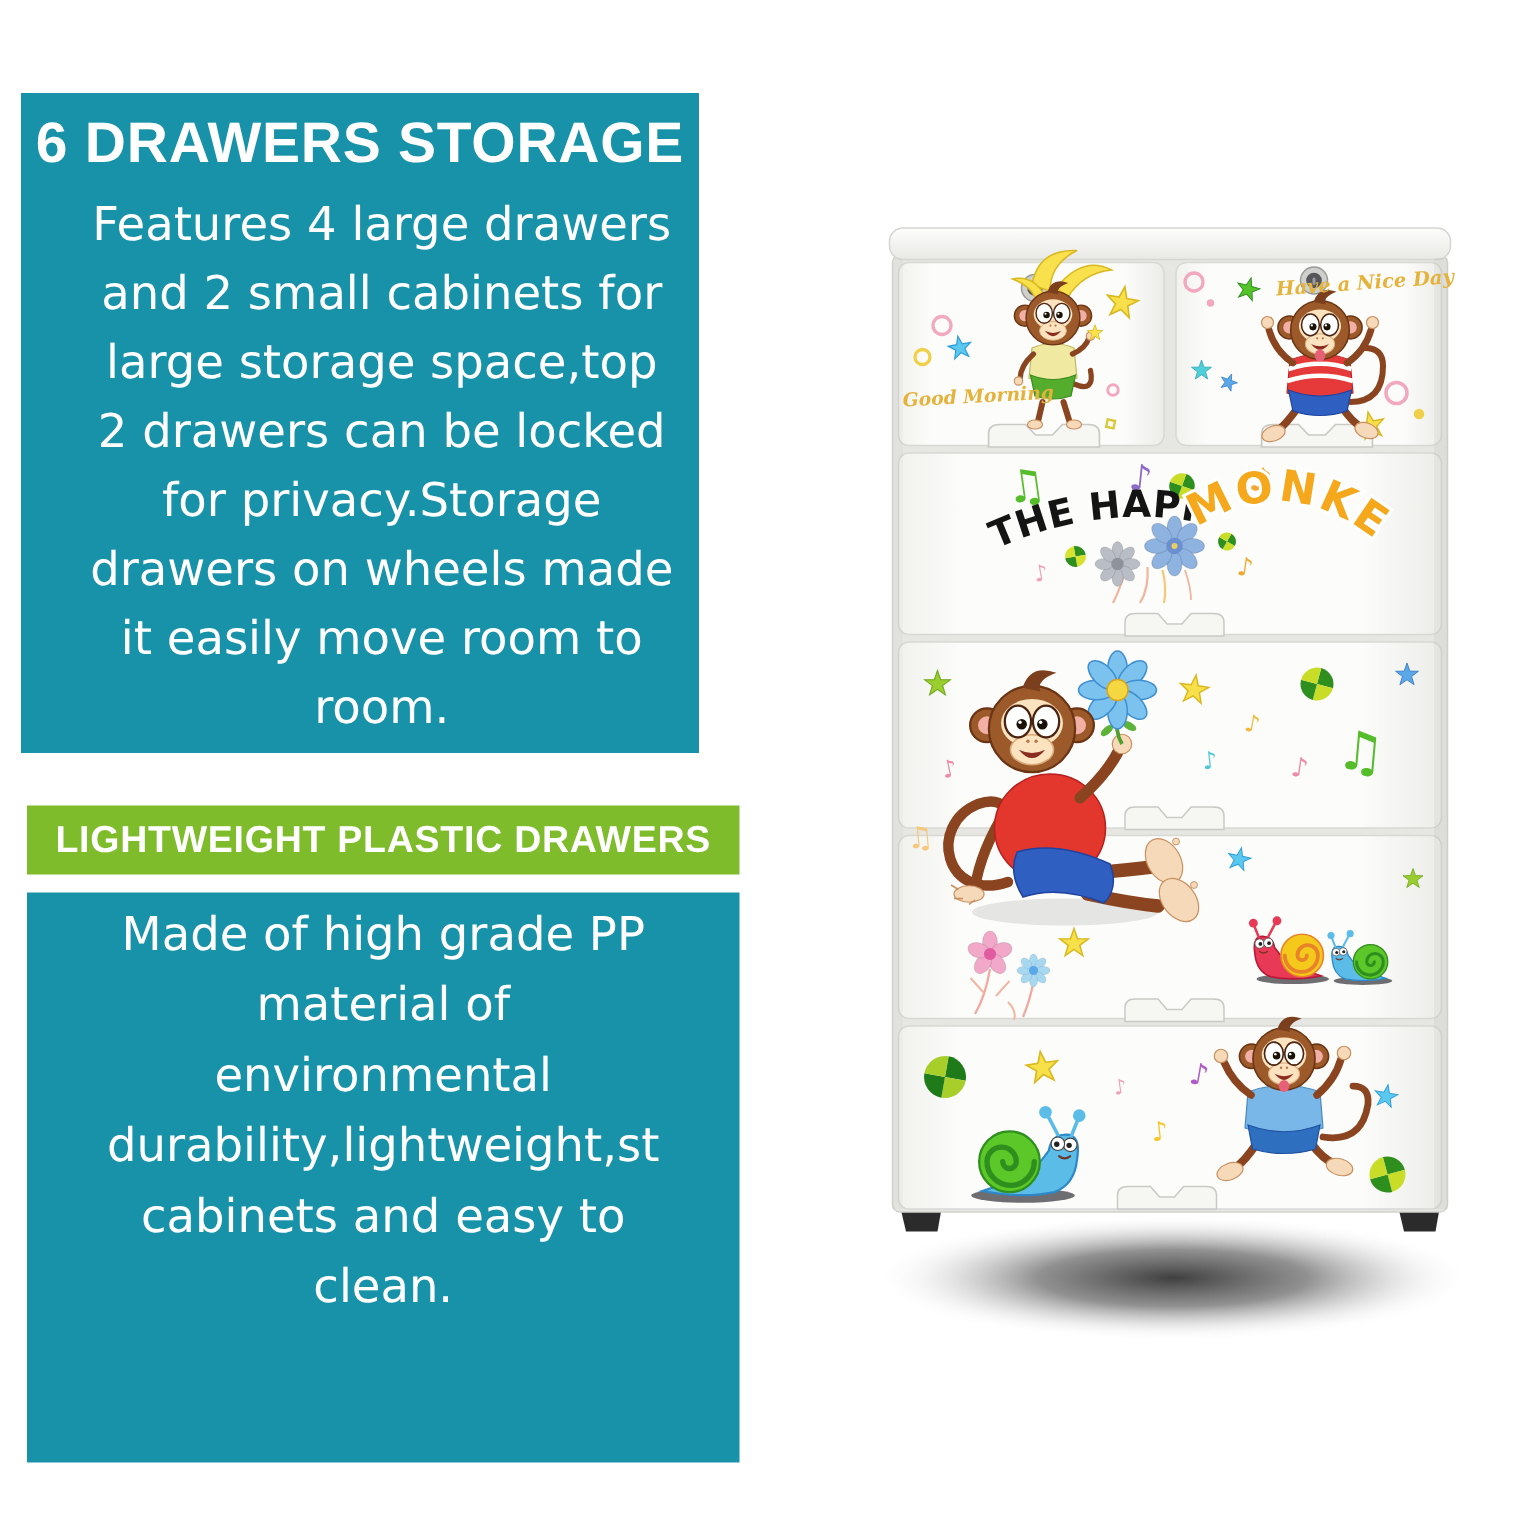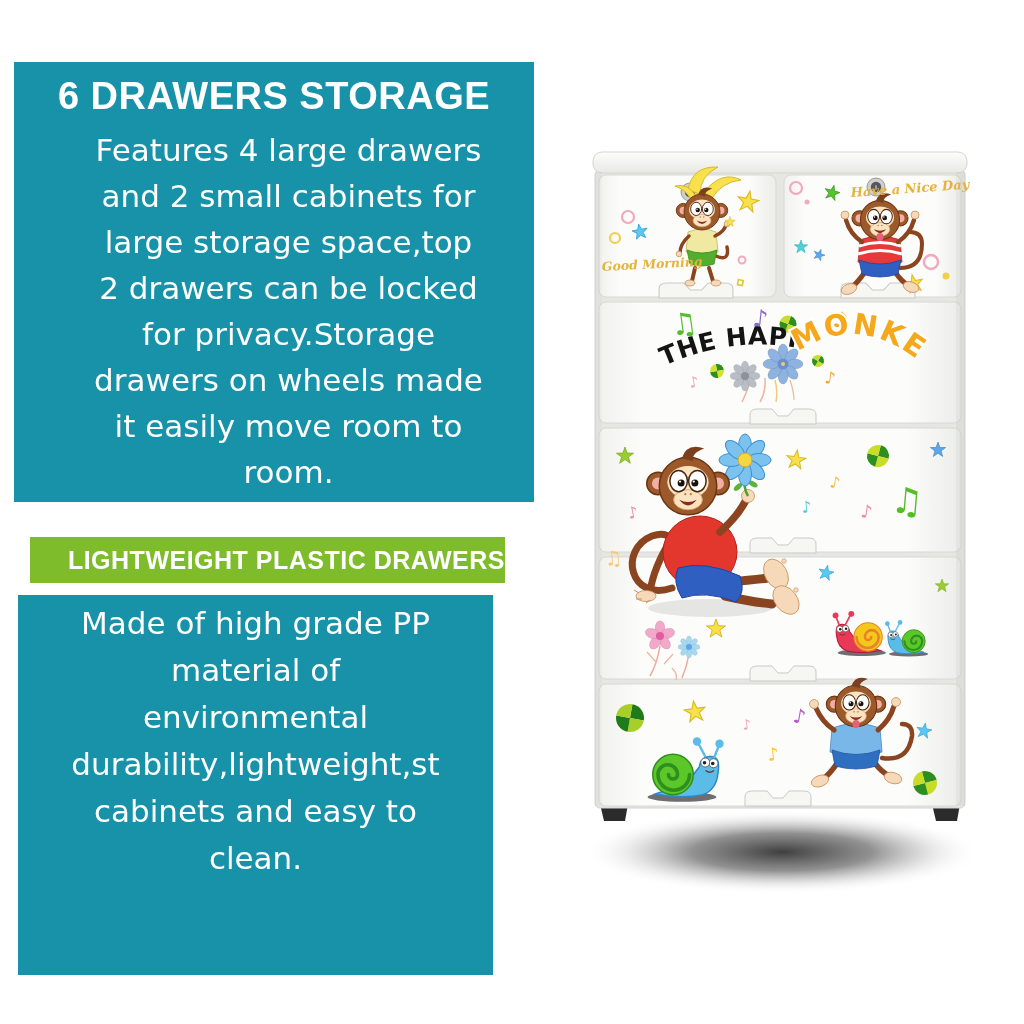--- a/index.html
+++ b/index.html
@@ -1,23 +1,23 @@
 <!DOCTYPE html>
 <html><head>
 <meta charset="utf-8">
 <style>
   html,body { margin:0; padding:0; background:#ffffff; }
   .canvas {
     position:relative; width:1024px; height:1024px; background:#ffffff;
     overflow:hidden; font-family:"DejaVu Sans", sans-serif;
   }
   .info-box { position:absolute; color:#ffffff; text-align:center; }
-  #title-box  { left:14px; top:62px;  width:520px; height:440px; }
+  #title-box  { left:14px; top:62px;  width:452px; height:440px; }
   #feature-bar{ left:18px; top:537px; width:475px; height:46px;
-                display:flex; align-items:center; justify-content:flex-end;margin-left:12px; }
+                display:flex; align-items:center; justify-content:center; }
   #material-box{ left:18px; top:595px; width:475px; height:380px; padding-top:5px; box-sizing:border-box; }
   .box-heading {
     font-family:"Liberation Sans", sans-serif; font-weight:bold;
     font-size:38px; letter-spacing:0.5px; padding-top:13px;
   }
   .bar-label {
     font-family:"Liberation Sans", sans-serif; font-weight:bold;
     font-size:25px; letter-spacing:0.5px;
   }
   .box-line  { font-size:31px; line-height:46px; }

